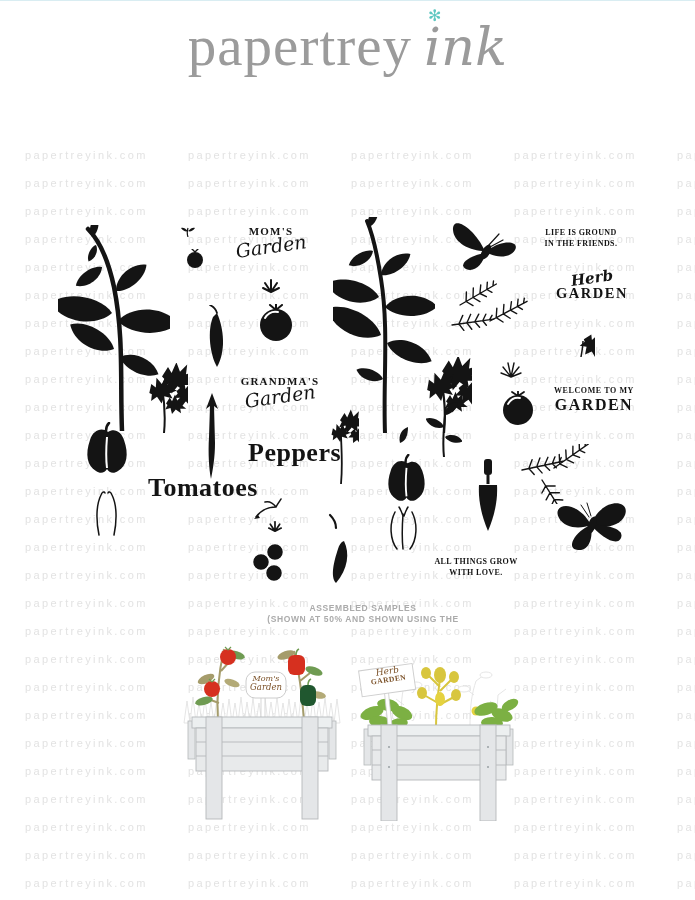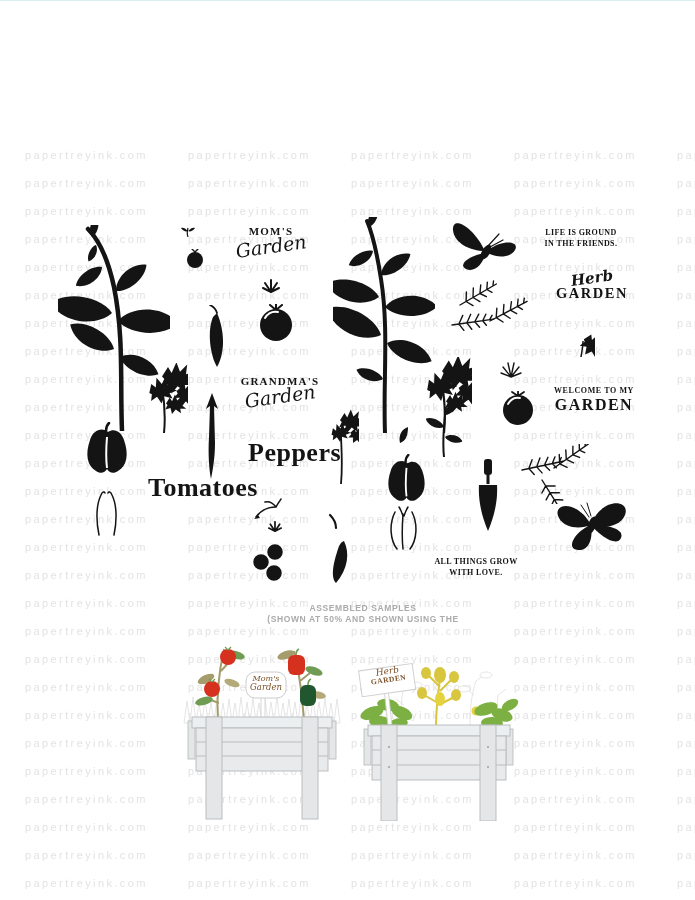--- a/index.html
+++ b/index.html
@@ -45,20 +45,23 @@
       <path id="spk" d="M0 -2 L5 -10 L8 -5 L12 -14 L15 -6 L21 -12 L20 -4 L27 -6 L22 1 L27 5 L19 5 L20 11 L13 6 L8 12 L6 4 L-1 6 L2 0 Z"></path>
       <path id="rs" fill="none" stroke="#141414" stroke-width="1.4" stroke-linecap="round" d="M0 0 L42 0 M7 0 L12 -8 M7 0 L11 7 M15 0 L20 -8 M15 0 L19 7 M23 0 L28 -7 M23 0 L27 6 M31 0 L35 -6 M31 0 L34 5 M38 0 L41 -4"></path>
       <g id="pep">
         <path d="M6 18 C1 32 3 44 12 49 C16 52 21 51 23 47 C25 51 30 52 34 49 C43 44 45 32 40 18 C37 9 30 6 24 10 C18 5 9 8 6 18 Z"></path>
         <path d="M22 9 C22 5 23 3 25 1" stroke="#141414" stroke-width="2.5" fill="none" stroke-linecap="round"></path>
         <path d="M23 15 C22 27 22 38 23 46" stroke="#ffffff" stroke-width="2" fill="none"></path>
       </g>
     </defs>
   </svg>
 
+  <div class="logo">
+    <span class="logo-main">papertrey</span><span class="logo-ink"><span class="logo-flower">✻</span><span>ink</span></span>
+  </div>
 
 
   <div id="wm-layer">
       <span class="wm" style="left: 25px; top: 148px;">papertreyink.com</span>
       <span class="wm" style="left: 188px; top: 148px;">papertreyink.com</span>
       <span class="wm" style="left: 351px; top: 148px;">papertreyink.com</span>
       <span class="wm" style="left: 514px; top: 148px;">papertreyink.com</span>
       <span class="wm" style="left: 677px; top: 148px;">papertreyink.com</span>
       <span class="wm" style="left: 25px; top: 176px;">papertreyink.com</span>
       <span class="wm" style="left: 188px; top: 176px;">papertreyink.com</span>

